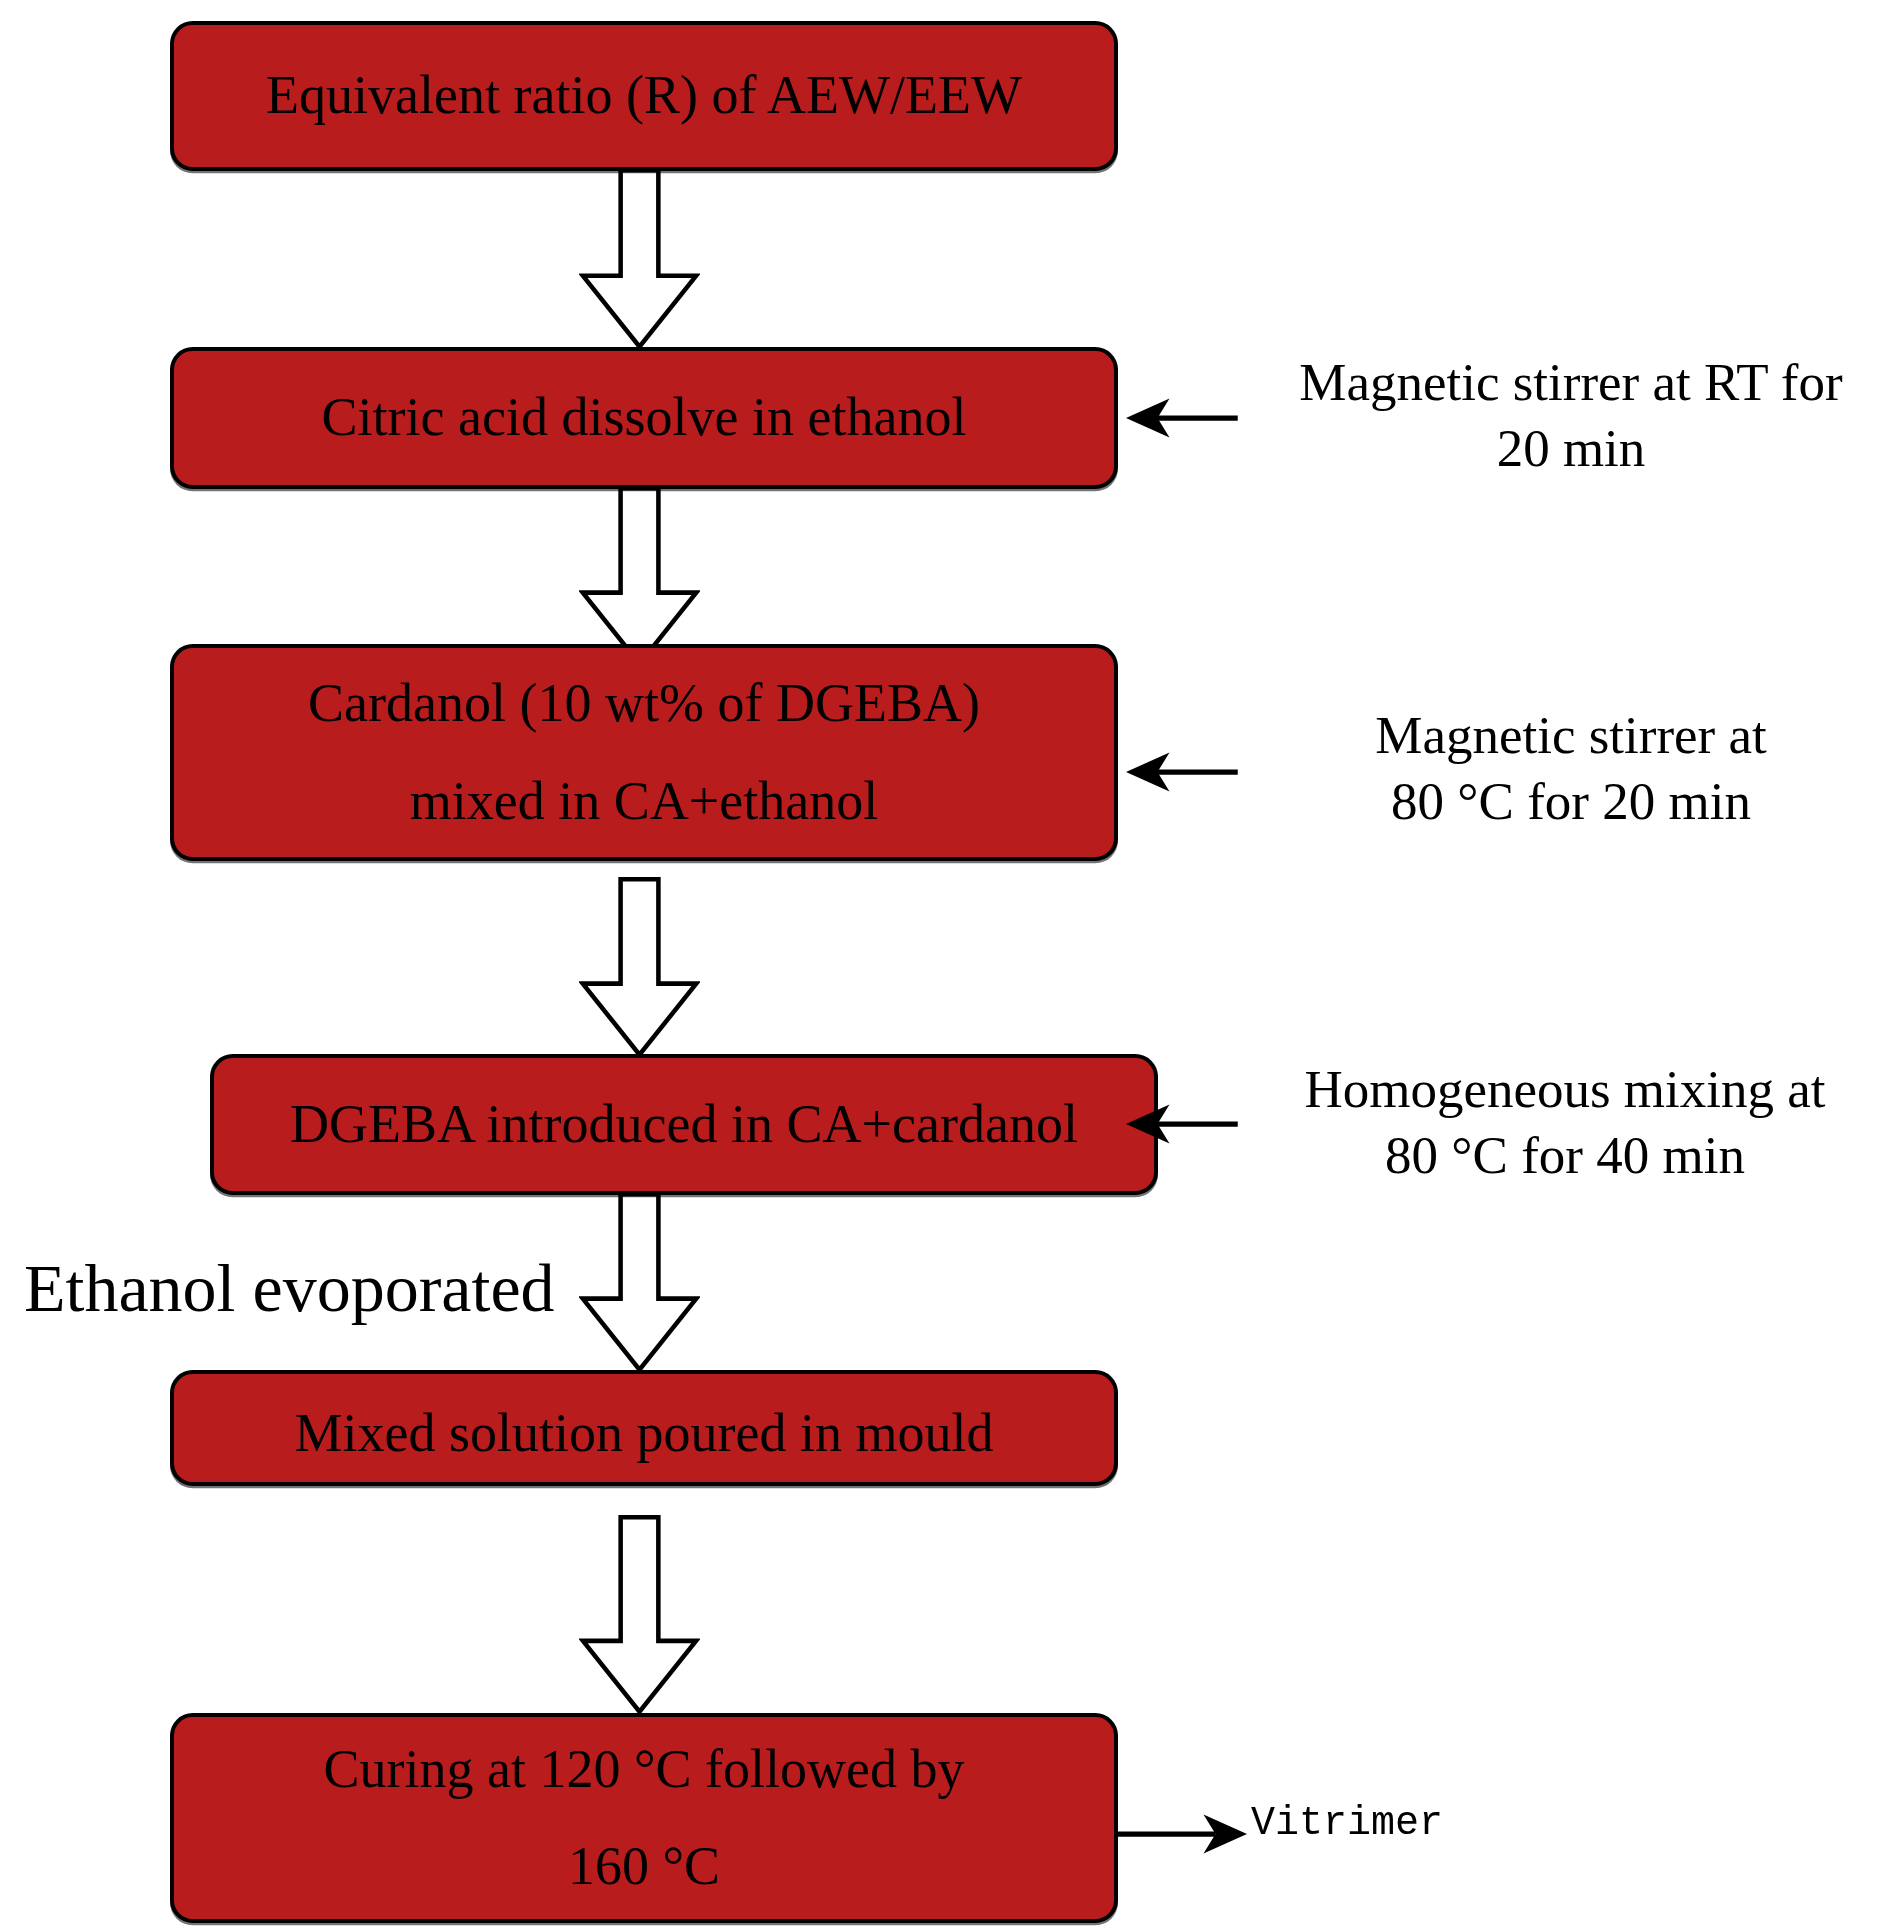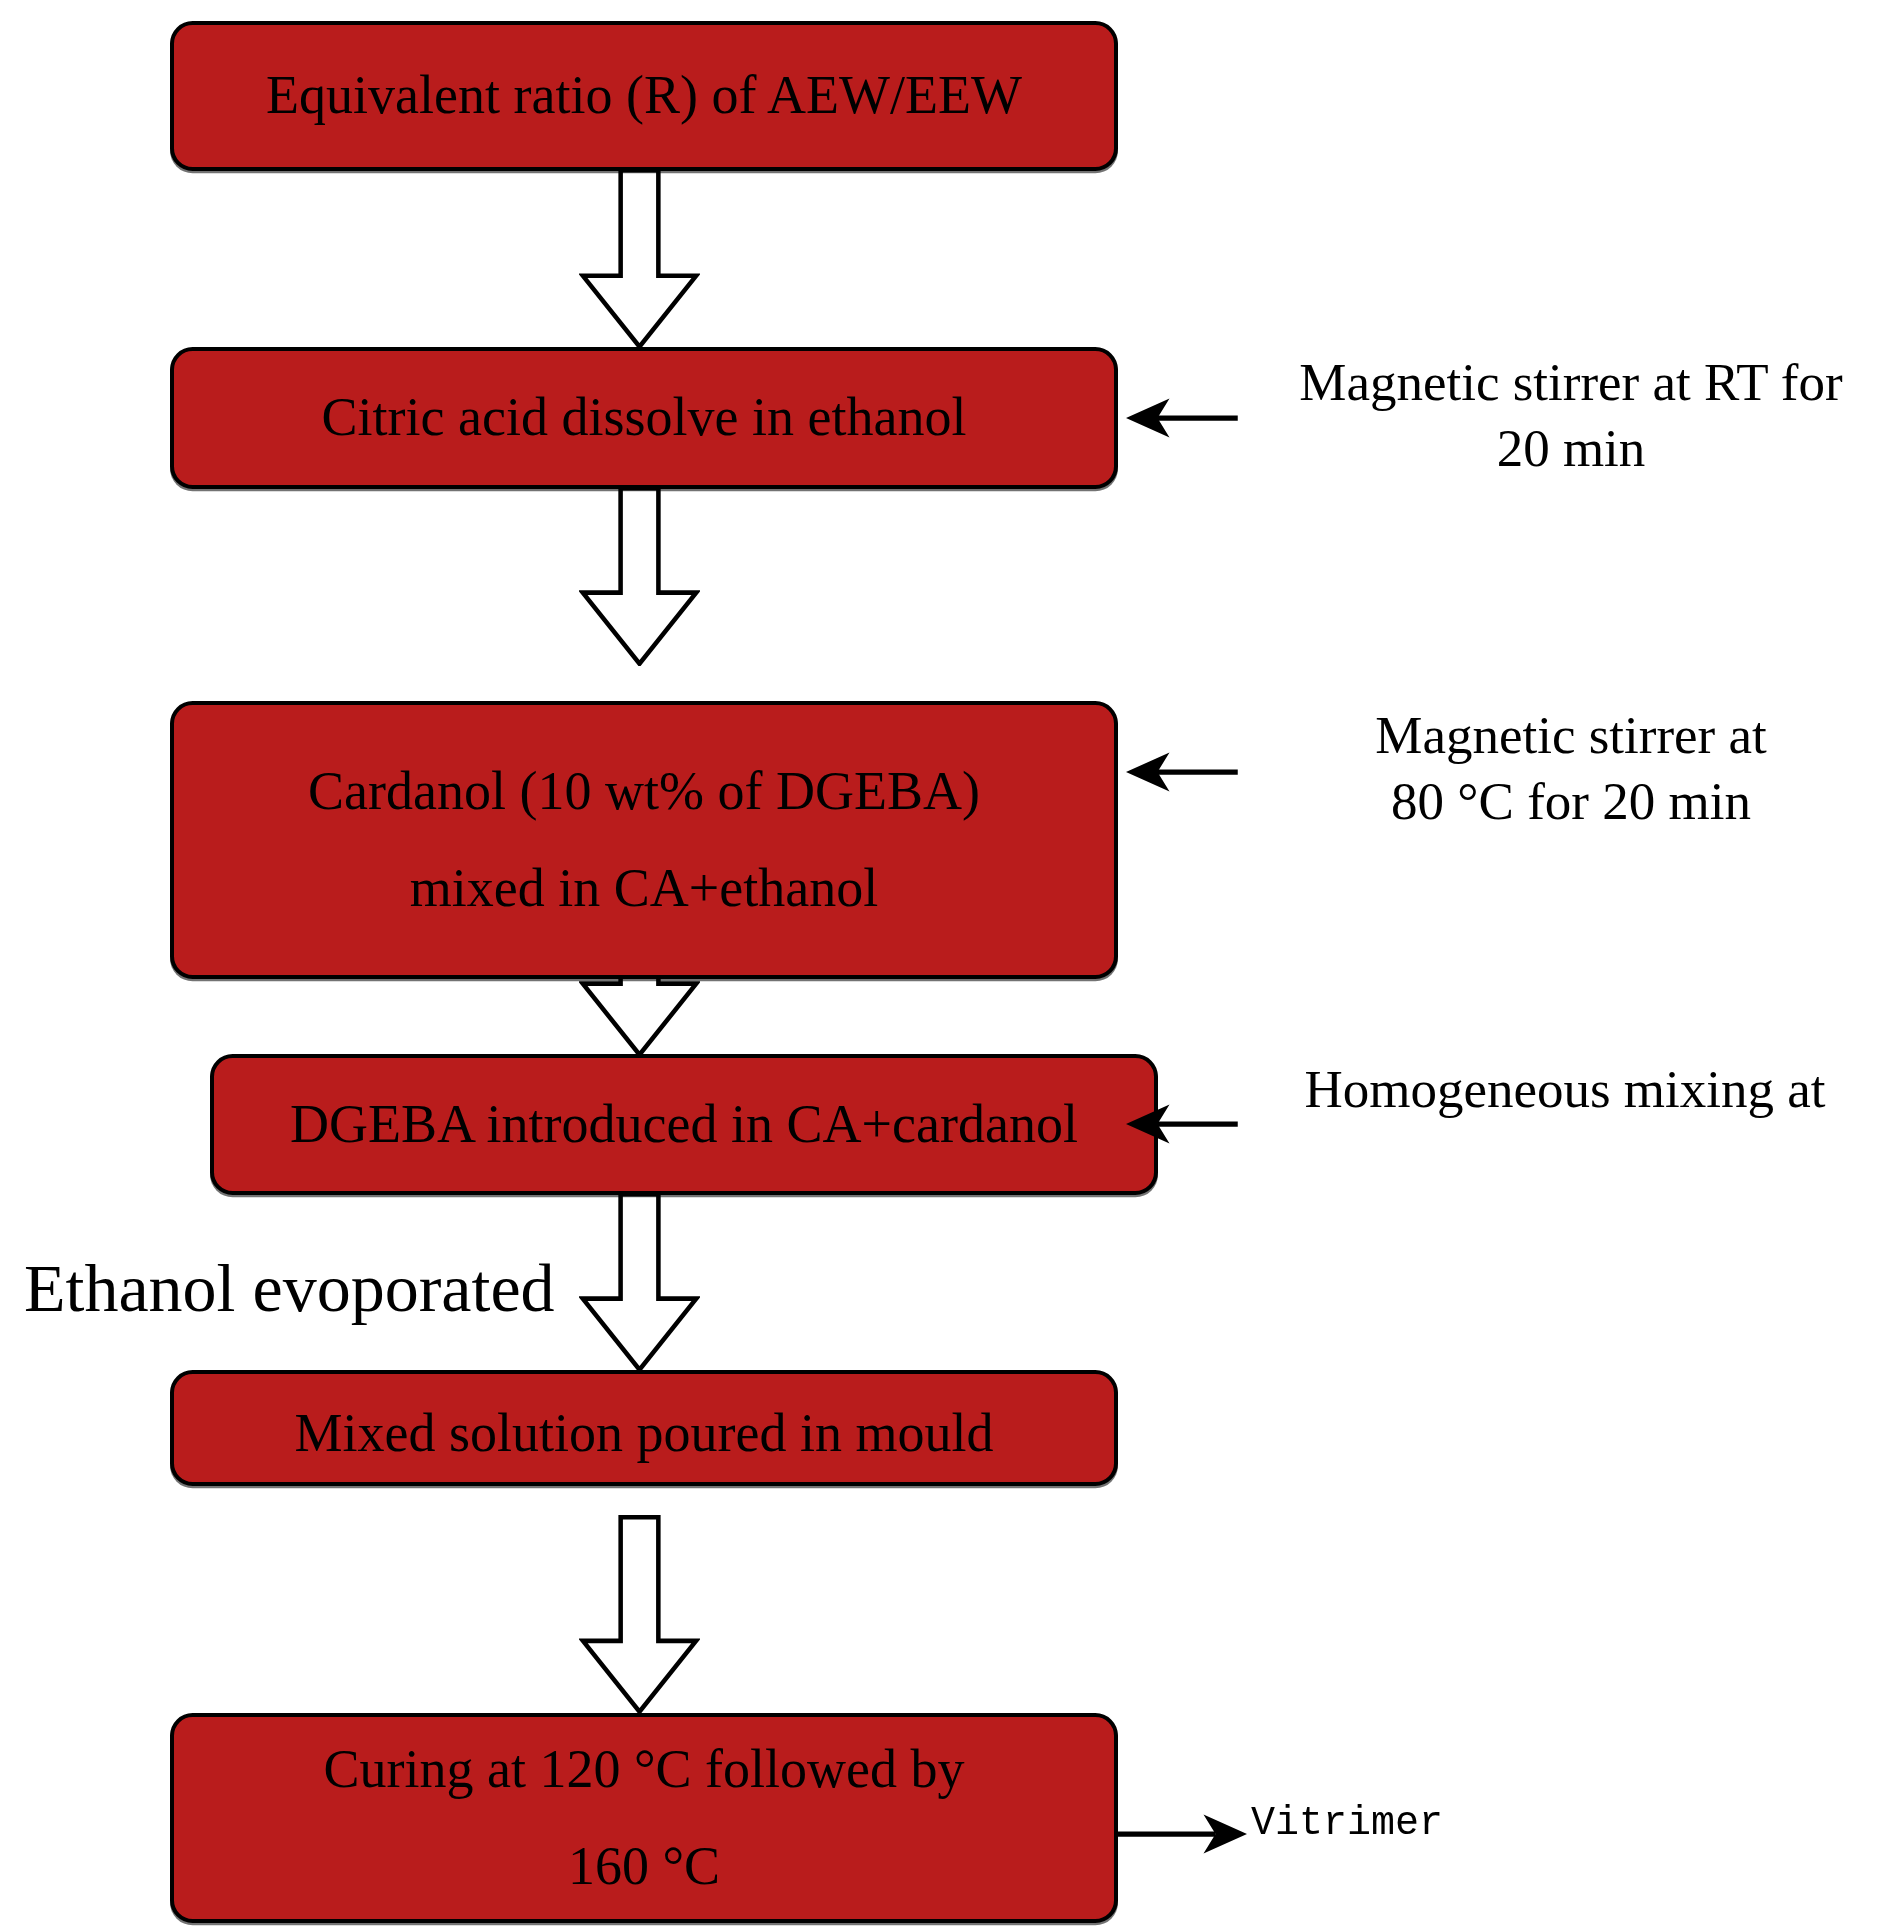--- a/index.html
+++ b/index.html
@@ -29,21 +29,21 @@
     align-items:center;
     justify-content:center;
     text-align:center;
     font-size:54px;
     line-height:1.8;
     box-shadow:0 2.3px 0 rgba(0,0,0,0.55);
   }
   .box span{display:block;}
   #box1{top:21px;height:150px;}
   #box2{top:347px;height:142px;}
-  #box3{top:701px;height:278px;}
+  #box3{top:644px;height:217px;}
   #box4{top:1054px;height:141px;line-height:1.2;margin-left:40px;}
   #box5{top:1370px;height:116px;justify-content:flex-end;}
   #box6{top:1713px;height:210px;}
   .varrow{
     position:absolute;
     left:579px;
     width:121px;
   }
   #va1{top:168px;height:181px;}
   #va2{top:486px;height:180px;}
@@ -157,20 +157,21 @@
     <span>20 min</span>
   </div>
 
   <div class="ann" id="ann2">
     <span>Magnetic stirrer at</span>
     <span>80 °C  for 20 min</span>
   </div>
 
   <div class="ann" id="ann3">
     <span>Homogeneous mixing at</span>
+    <span>80 °C for 40 min</span>
   </div>
 
   <div id="evap-label">Ethanol evoporated</div>
 
   <div id="vitrimer">Vitrimer</div>
 
 </div>
 
 
 </body></html>

